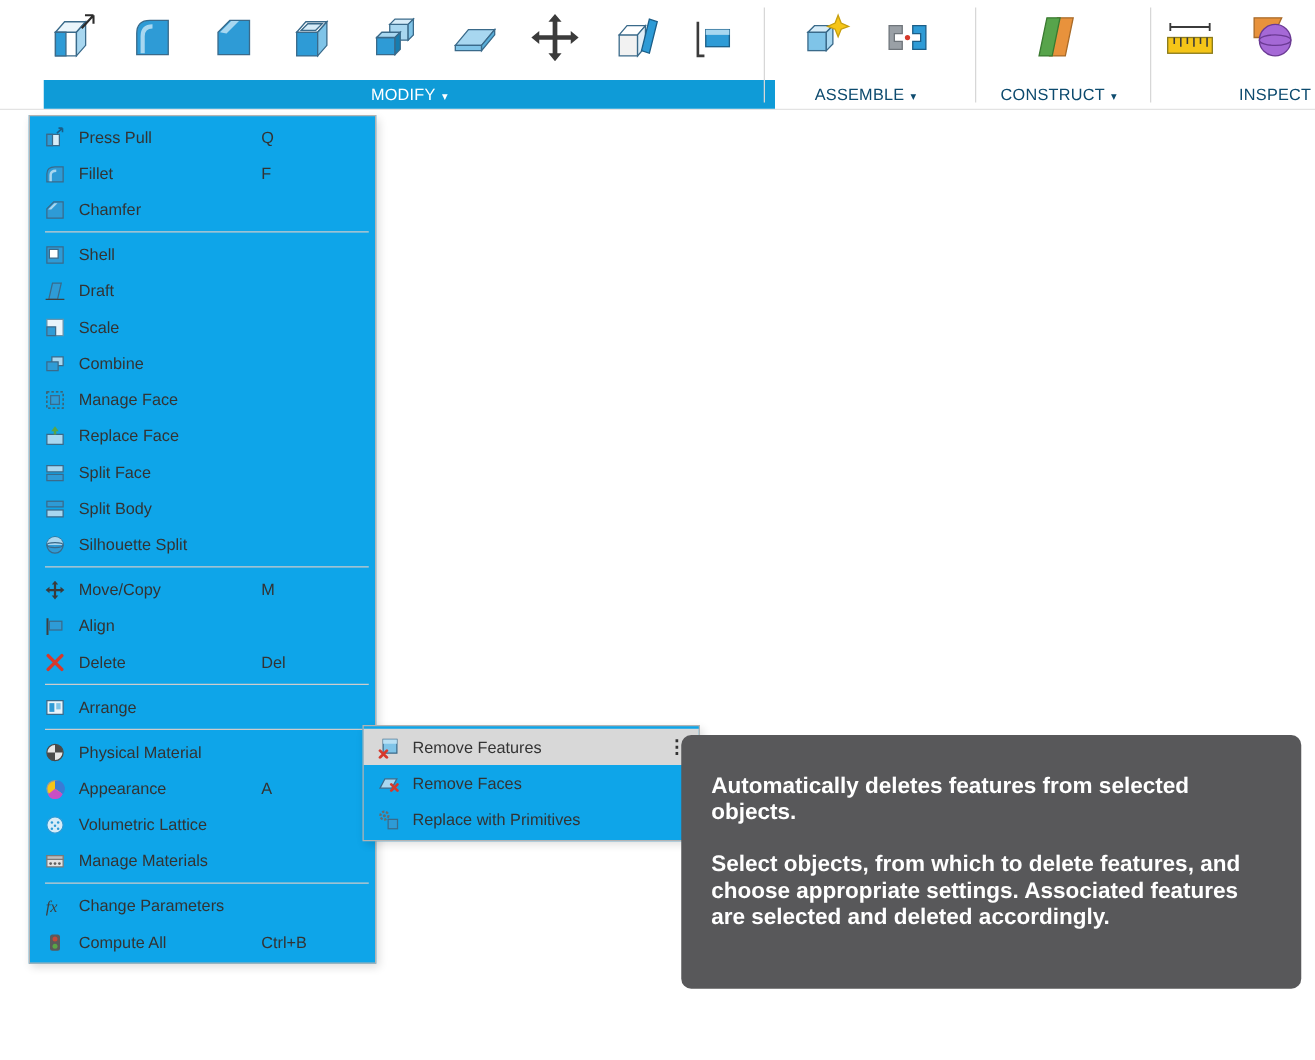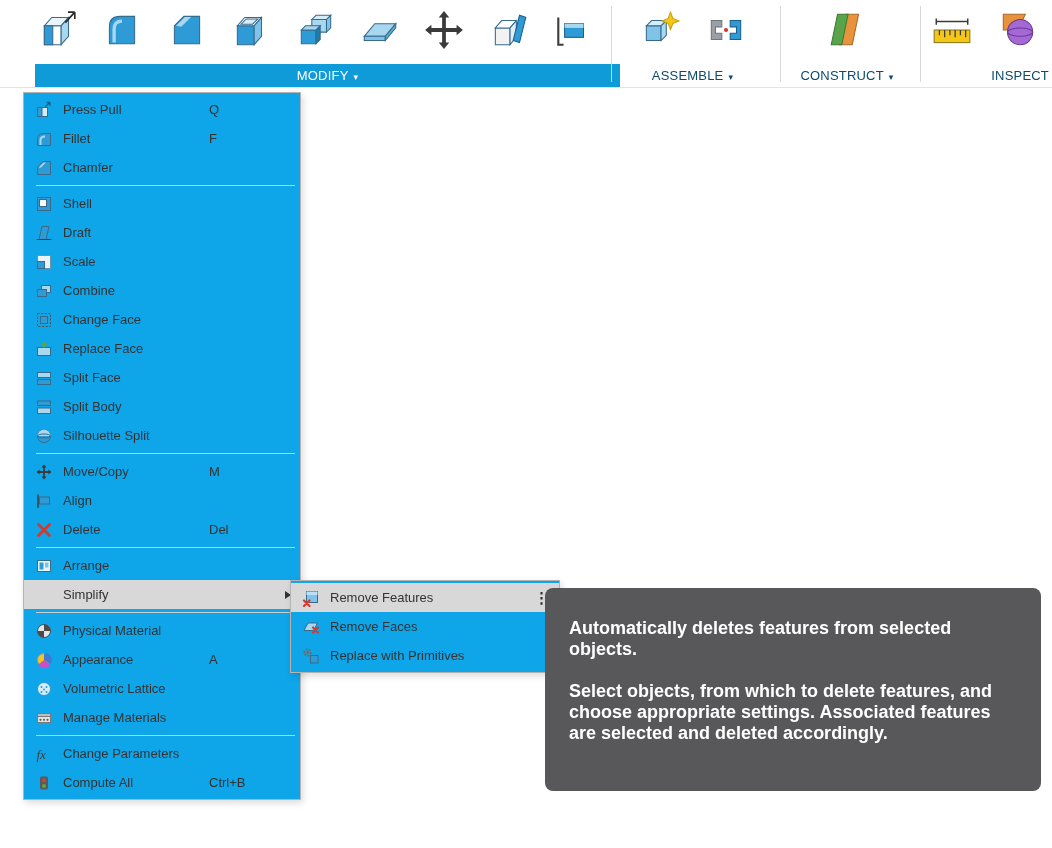--- a/index.html
+++ b/index.html
@@ -246,21 +246,21 @@
       </span>
       <span>Combine</span>
     </div>
     <div class="menu-item">
       <span class="mi-icon">
         <svg width="18" height="18" viewBox="0 0 18 18">
           <rect x="2.5" y="2.5" width="13" height="13" fill="none" stroke="#4f4f4f" stroke-dasharray="2,1.6"></rect>
           <rect x="5.5" y="5.5" width="7" height="7" fill="#2e9bd6" stroke="#3a6a8a"></rect>
         </svg>
       </span>
-      <span>Change Face</span>
+      <span>Manage Face</span>
     </div>
     <div class="menu-item">
       <span class="mi-icon">
         <svg width="18" height="18" viewBox="0 0 18 18">
           <rect x="2.5" y="7.5" width="13" height="8" fill="#a8d7f0" stroke="#3a6a8a"></rect>
           <line x1="9" y1="7.5" x2="9" y2="4" stroke="#5aa546" stroke-width="2"></line>
           <polygon points="9,1 12,5 6,5" fill="#5aa546"></polygon>
         </svg>
       </span>
       <span>Replace Face</span>
@@ -328,25 +328,20 @@
     </div>
     <div class="menu-item">
       <span class="mi-icon">
         <svg width="18" height="18" viewBox="0 0 18 18">
           <rect x="2.5" y="3.5" width="13" height="11" fill="#e8f4fb" stroke="#3a6a8a"></rect>
           <rect x="4.5" y="5.5" width="4" height="7" fill="#2e9bd6"></rect>
           <rect x="10" y="5.5" width="3.5" height="5" fill="#7fc4e8"></rect>
         </svg>
       </span>
       <span>Arrange</span>
-    </div>
-    <div class="menu-item hl">
-      <span class="mi-icon"></span>
-      <span>Simplify</span>
-      <span class="mi-sub-arrow"></span>
     </div>
     <div class="menu-sep">
       <div></div>
     </div>
     <div class="menu-item">
       <span class="mi-icon">
         <svg width="18" height="18" viewBox="0 0 18 18">
           <circle cx="9" cy="9" r="6.5" fill="#e6e6e6" stroke="#4a4a4a"></circle>
           <path d="M9 2.5 A6.5 6.5 0 0 1 15.5 9 H9 Z" fill="#4a4a4a"></path>
           <path d="M9 15.5 A6.5 6.5 0 0 1 2.5 9 H9 Z" fill="#4a4a4a"></path>

